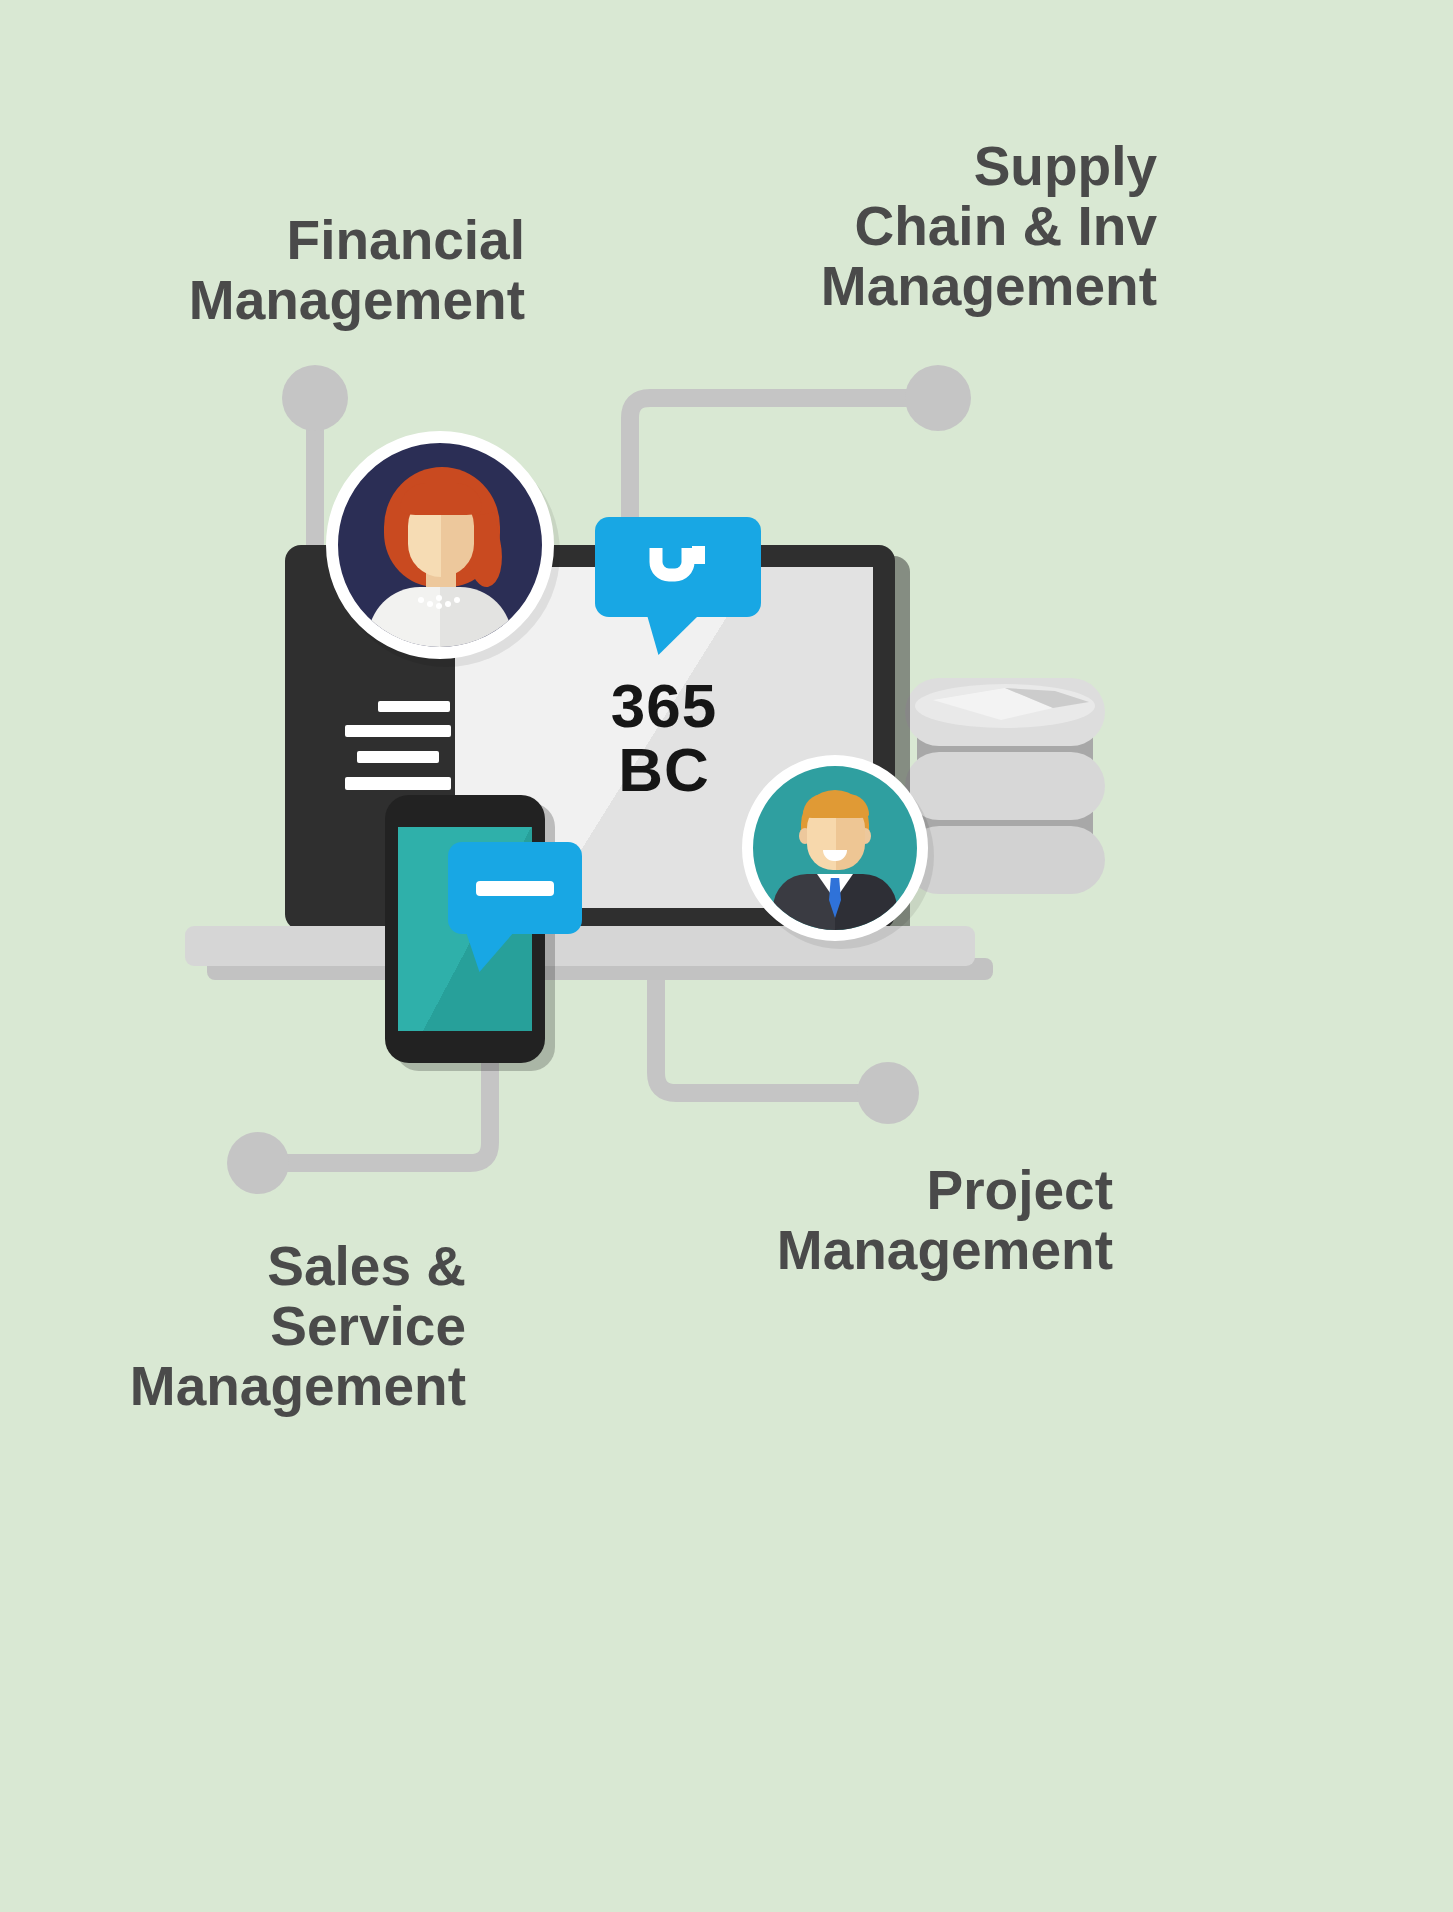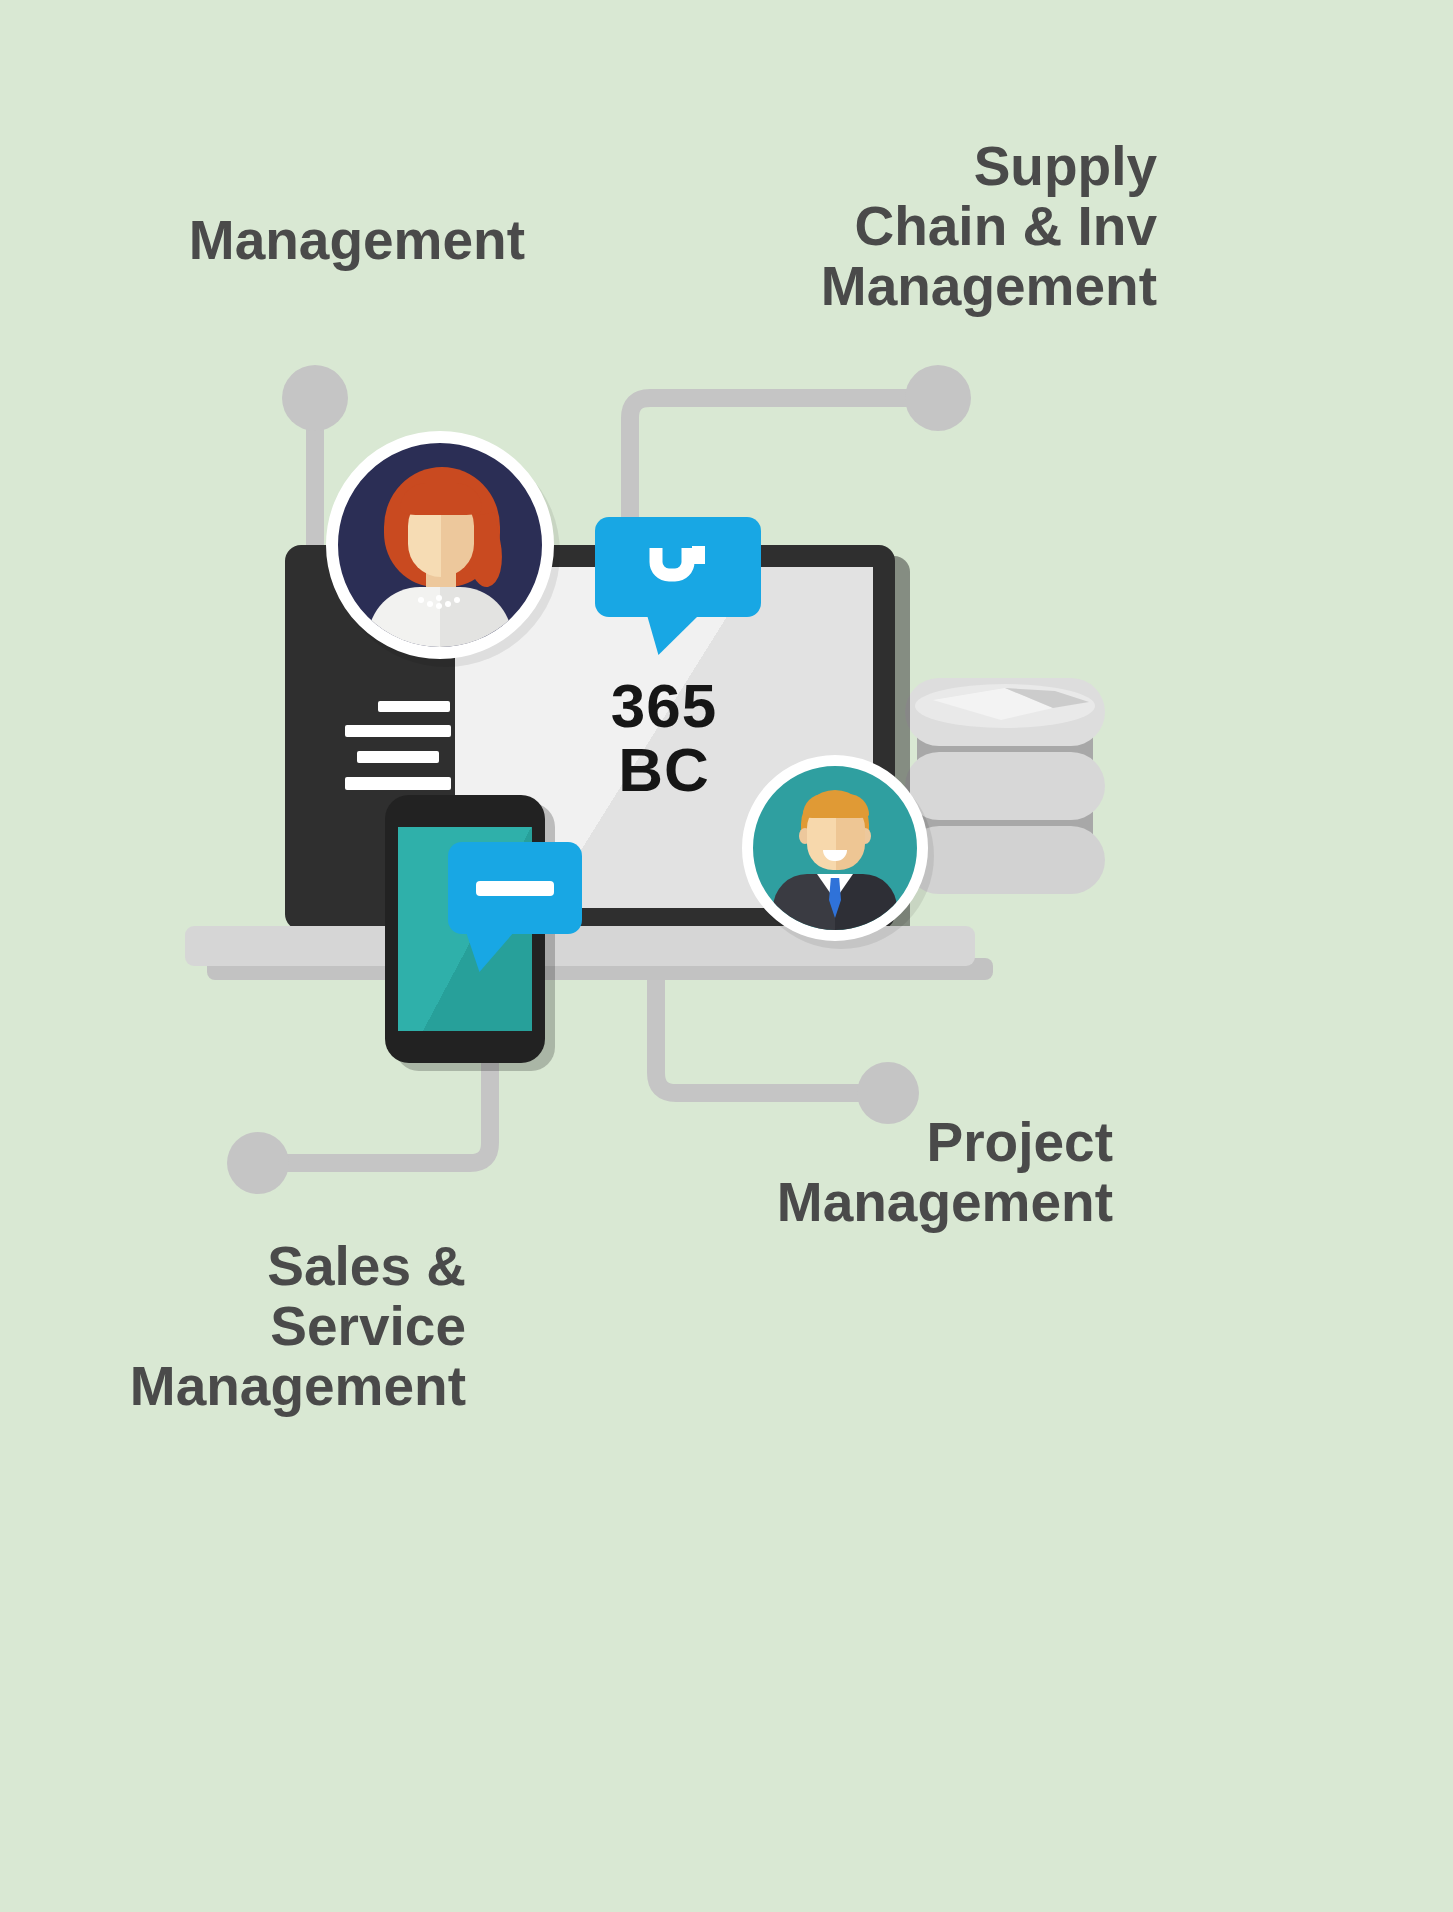--- a/index.html
+++ b/index.html
@@ -15,21 +15,21 @@
 
   
   .label{
     position:absolute;z-index:10;width:420px;
     text-align:right;color:#4a4a4a;
     font-weight:700;font-size:55px;line-height:60px;
   }
   .label-financial{left:105px;top:210px;}
   .label-supply{left:737px;top:136px;}
   .label-sales{left:46px;top:1236px;}
-  .label-project{left:693px;top:1112px;}
+  .label-project{left:693px;top:1160px;}
 
   
   .database{position:absolute;left:905px;top:676px;z-index:2;}
 
   
   .laptop{
     position:absolute;left:285px;top:545px;width:610px;height:385px;
     background:#2f2f2f;border-radius:16px;z-index:3;
     box-shadow:15px 11px 0 rgba(32,32,32,0.45);
   }
@@ -123,20 +123,21 @@
     </g>
     <g fill="#c5c5c5">
       <circle cx="315" cy="398" r="33"></circle>
       <circle cx="938" cy="398" r="33"></circle>
       <circle cx="888" cy="1093" r="31"></circle>
       <circle cx="258" cy="1163" r="31"></circle>
     </g>
   </svg>
 
   <div class="label label-financial">
+    <div>Financial</div>
     <div>Management</div>
   </div>
   <div class="label label-supply">
     <div>Supply</div>
     <div>Chain &amp; Inv</div>
     <div>Management</div>
   </div>
   <div class="label label-sales">
     <div>Sales &amp;</div>
     <div>Service</div>

